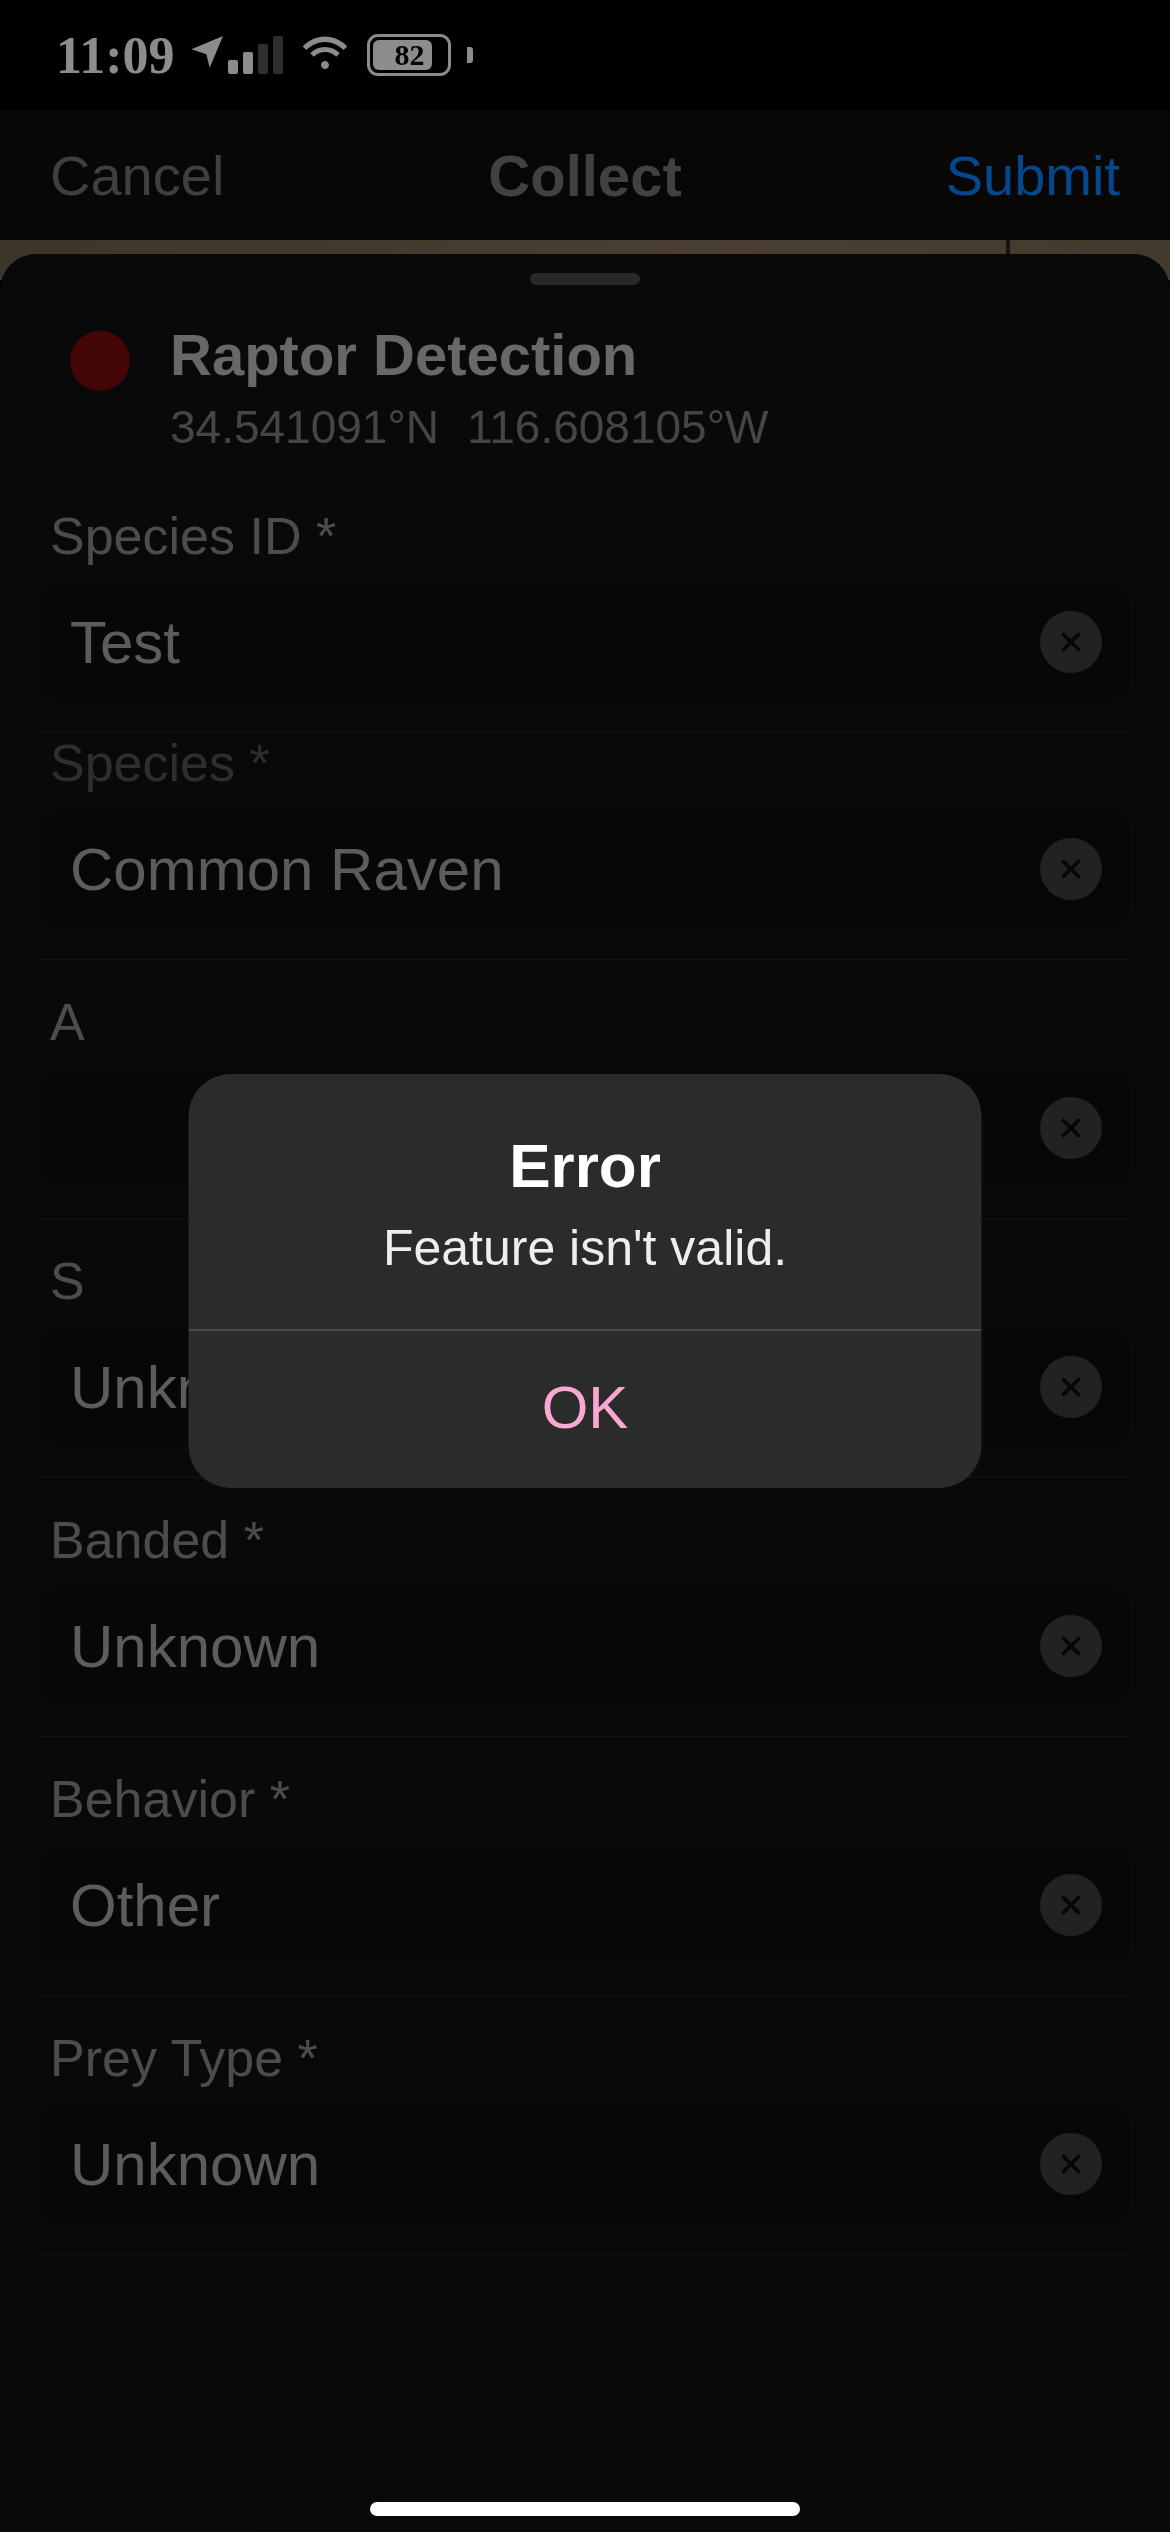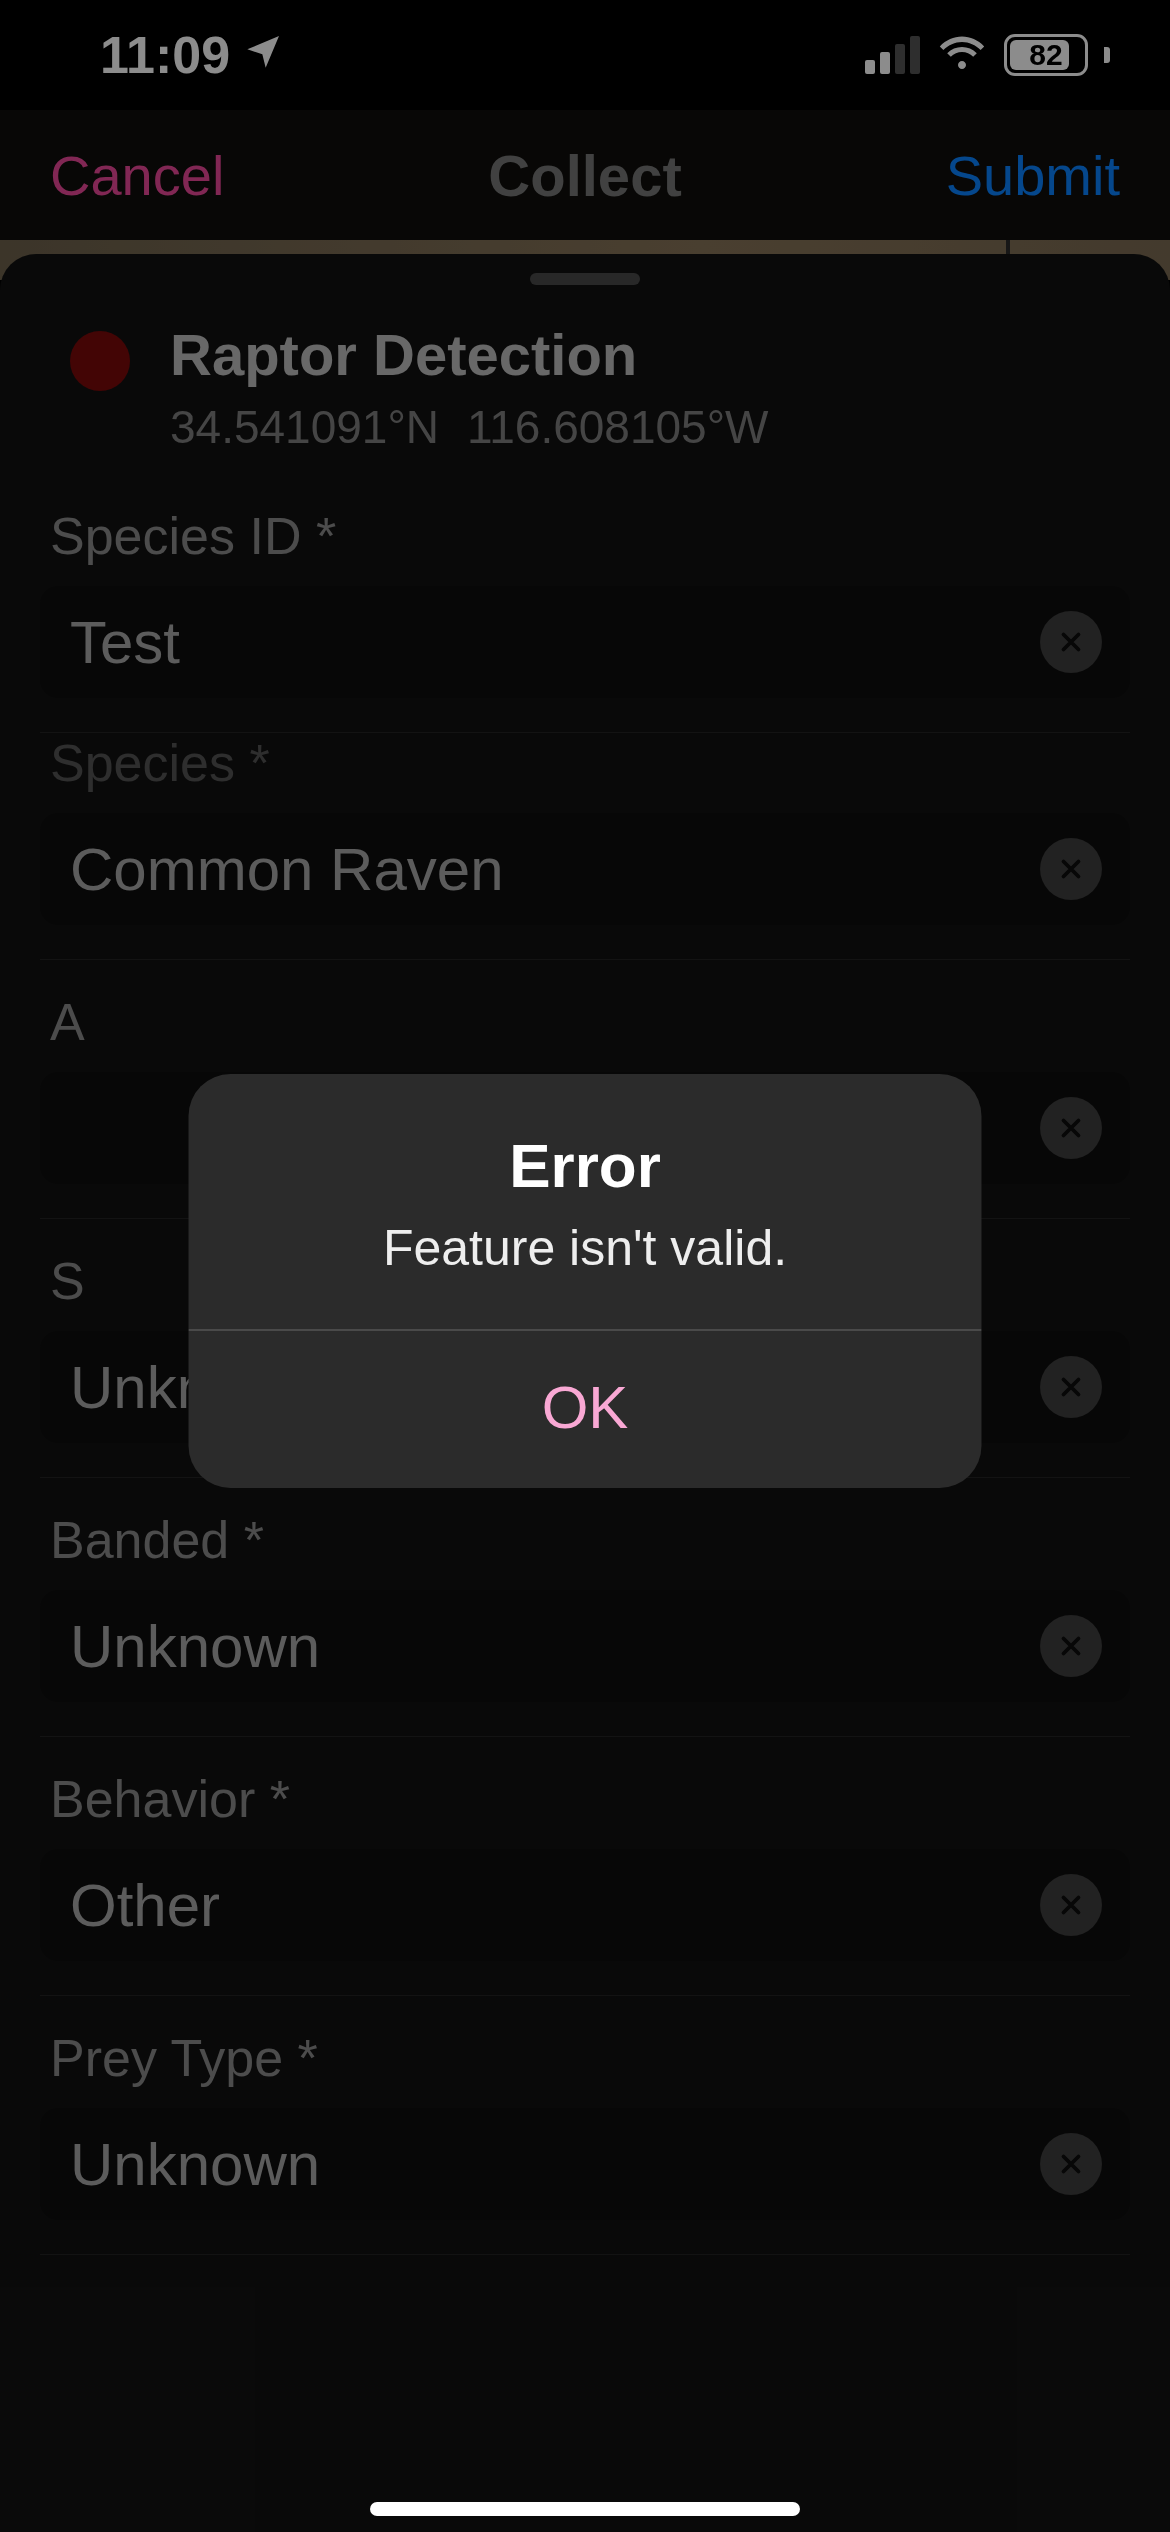--- a/index.html
+++ b/index.html
@@ -9,24 +9,24 @@
     font-family: -apple-system, "Helvetica Neue", Arial, sans-serif;
     color: #fff;
     position: relative;
   }
 
   
   .status-bar {
     height: 110px;
     display: flex;
     align-items: center;
-    justify-content: space-between;
-    padding: 0 60px 0 100px;
+    padding: 0 60px 0 56px;
     font-size: 52px;
     font-weight: 600;
+    font-family: Liberation Serif, serif;
   }
   .status-left { display: flex; align-items: center; gap: 14px; }
   .status-right { display: flex; align-items: center; gap: 18px; }
   .loc-arrow { display: inline-block; transform: translateY(-2px); }
   .signal { display: flex; align-items: flex-end; gap: 5px; }
   .signal .bar { width: 10px; background: #fff; border-radius: 2px; }
   .signal .bar.dim { background: #555; }
   .signal .b1 { height: 14px; }
   .signal .b2 { height: 22px; }
   .signal .b3 { height: 30px; }
@@ -60,21 +60,21 @@
     padding: 0 50px;
     background: #0f0e0b;
   }
   .nav-btn {
     color: #0a82ff;
     font-size: 56px;
     font-weight: 400;
     background: none; border: none;
     font-family: inherit;
   }
-  .nav-btn.dim { color: #ec4899; text-align: center; }
+  .nav-btn.dim { color: #737373; text-align: center; }
   .nav-title {
     color: #777;
     font-size: 58px;
     font-weight: 600;
   }
 
   
   .map-strip {
     height: 40px;
     background: linear-gradient(90deg, #6d614c 0%, #867358 60%, #7b6a52 100%);

